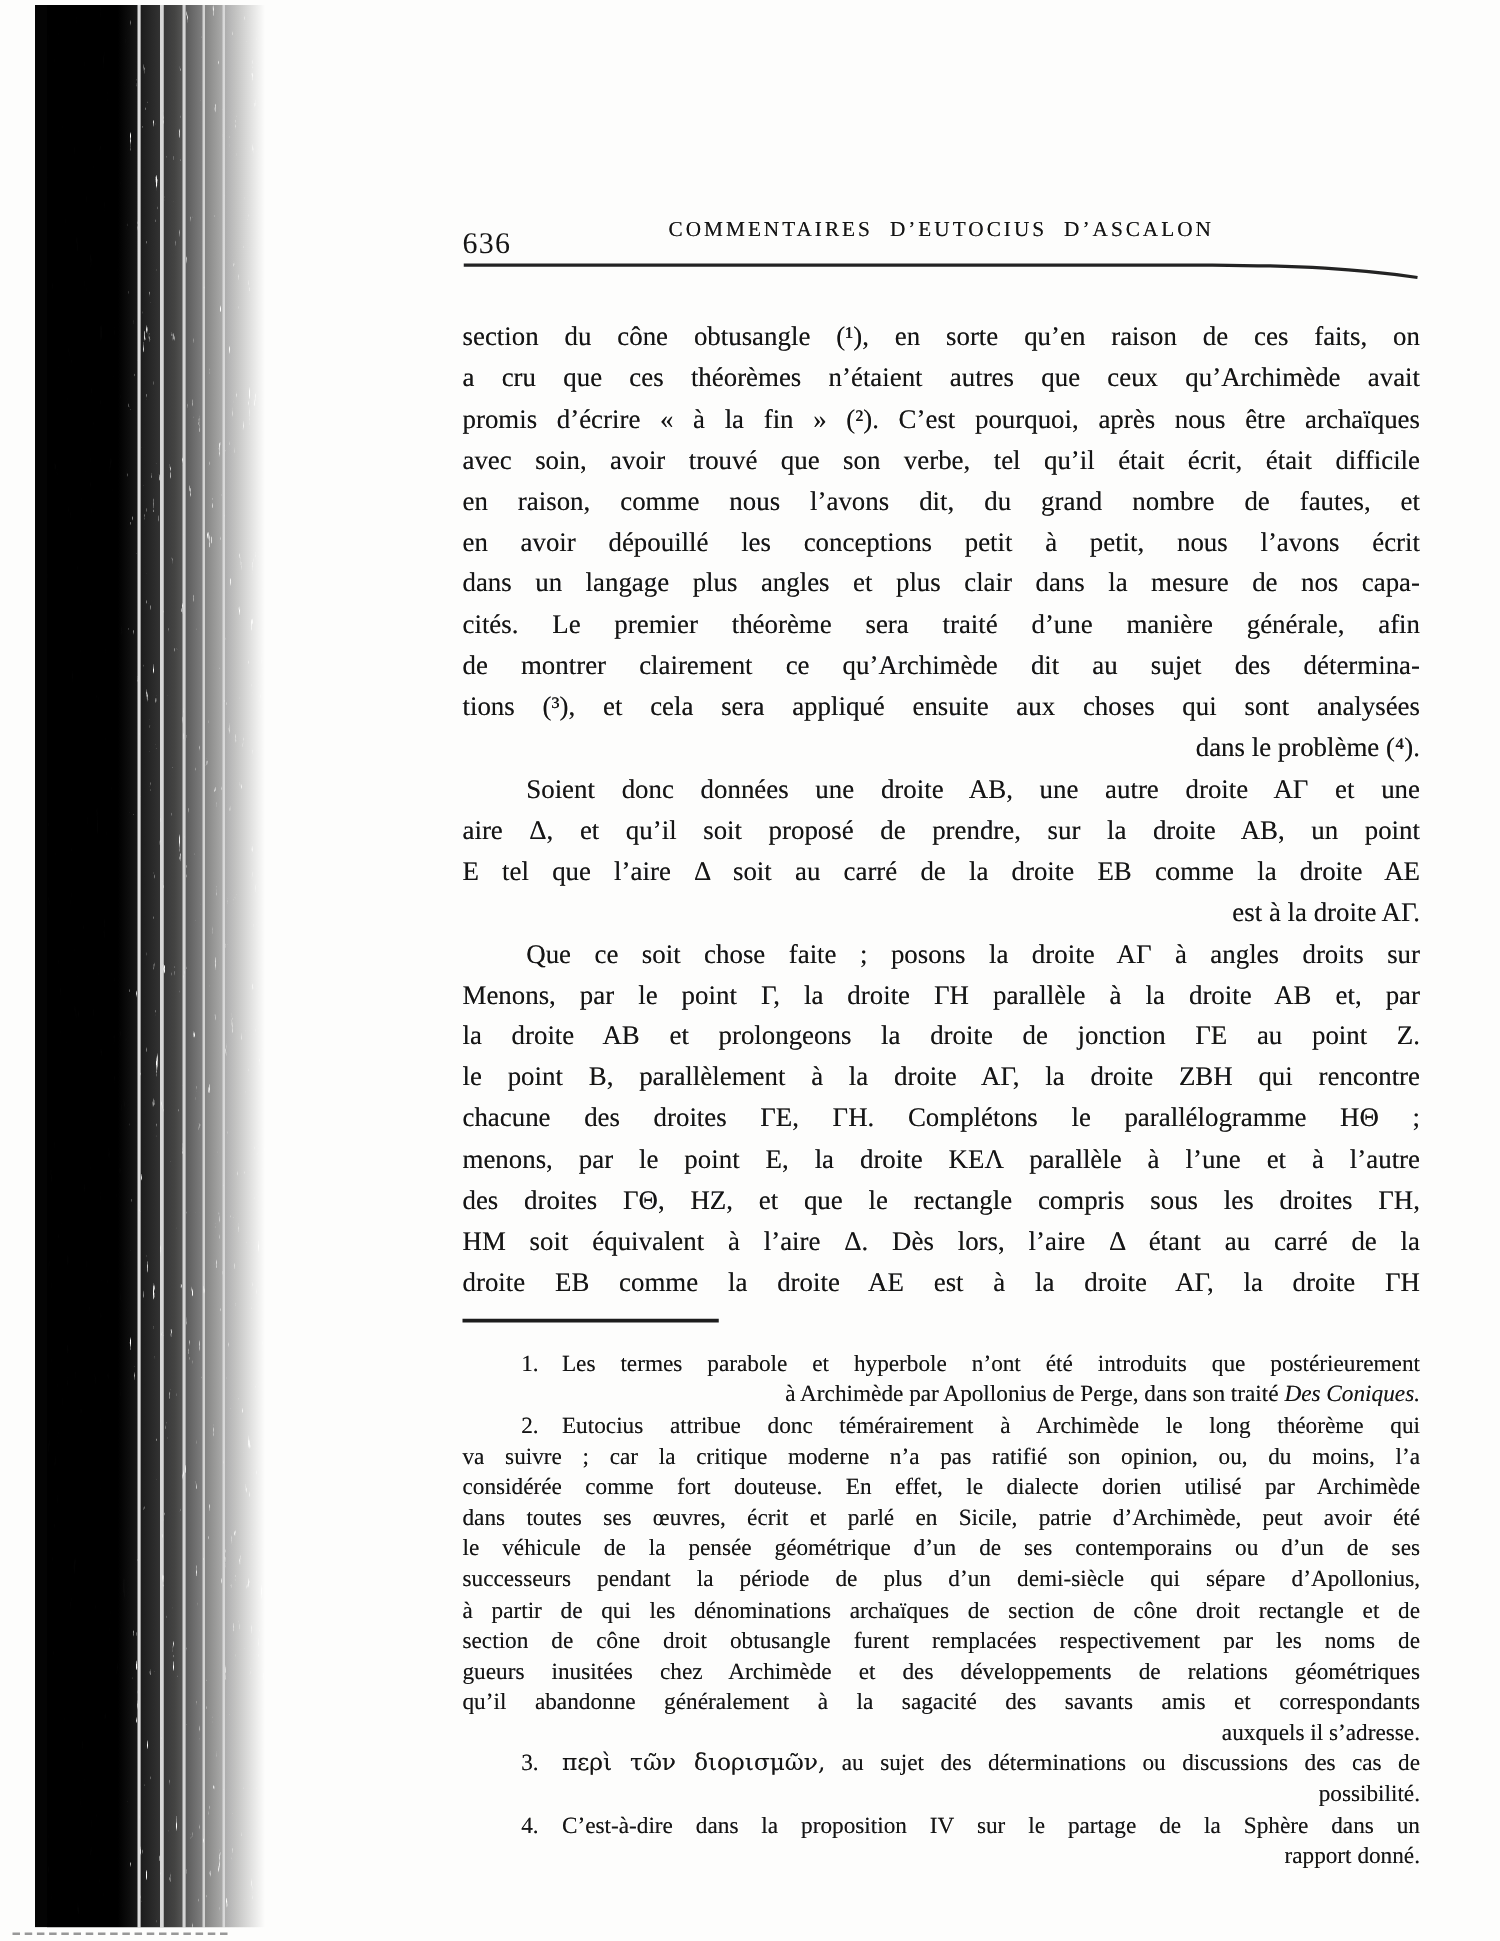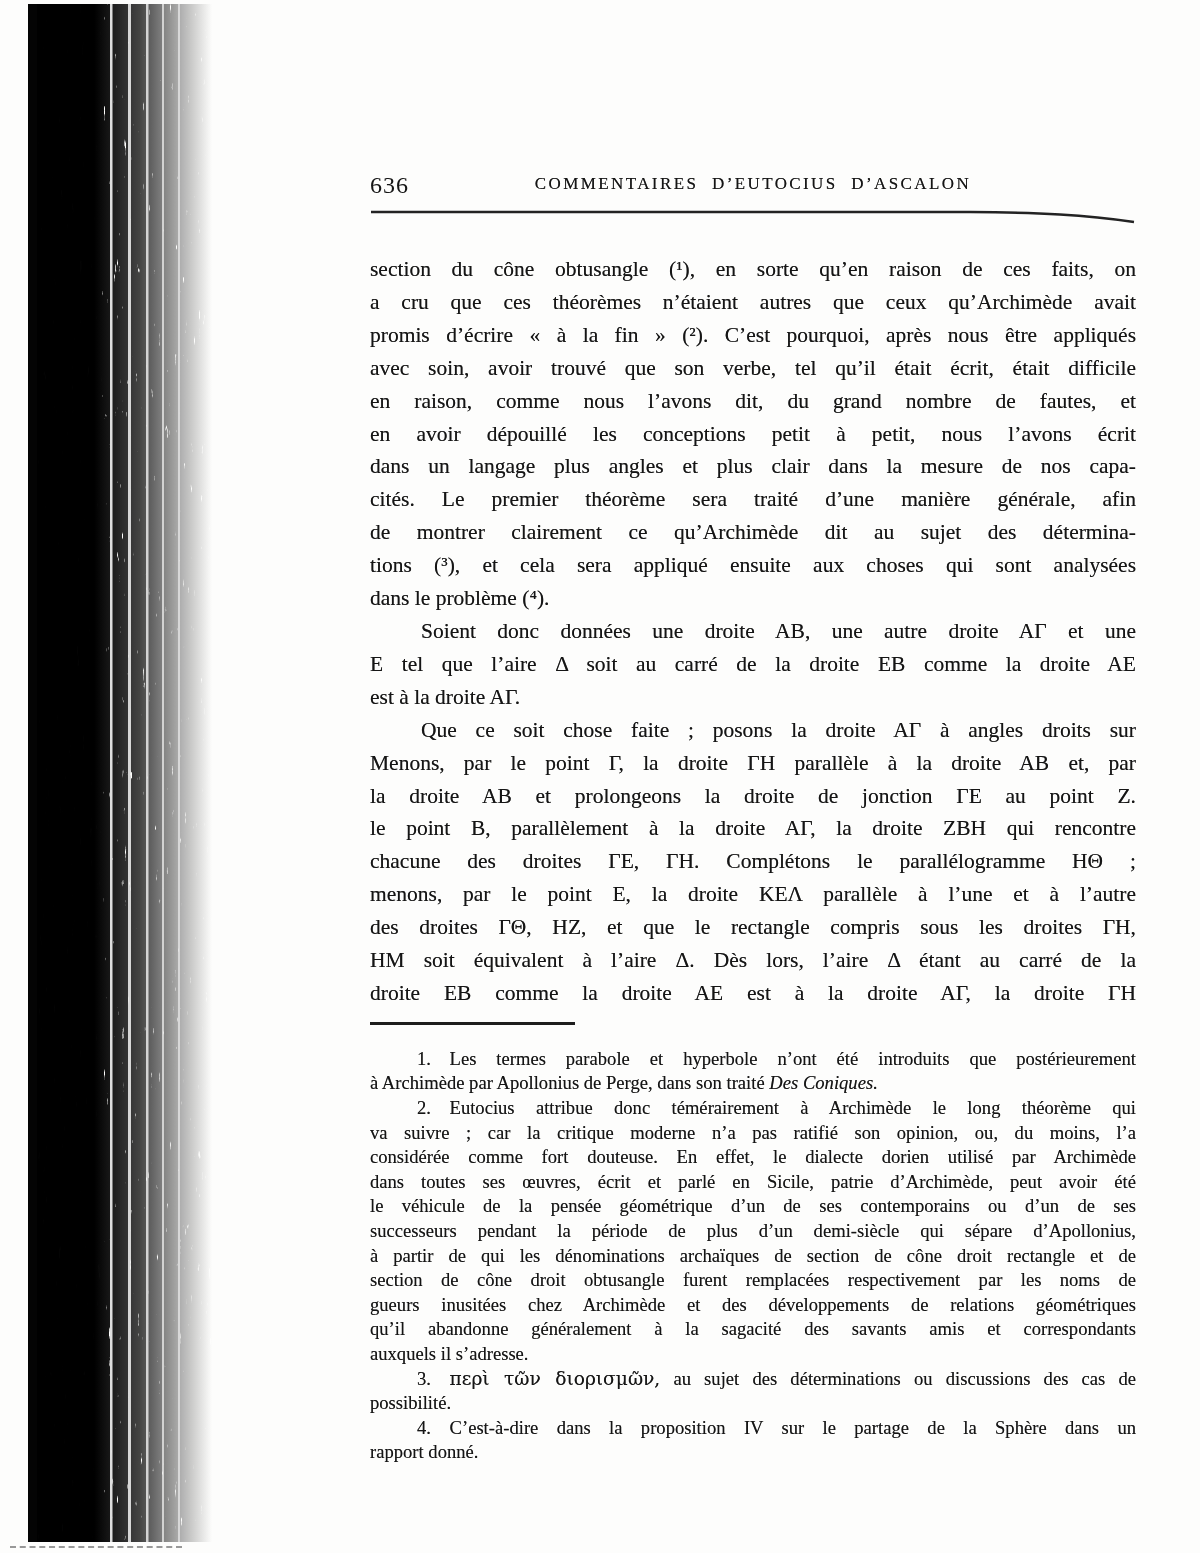--- a/index.html
+++ b/index.html
@@ -12,40 +12,40 @@
     color:#151515;
   }
   .gutter-wrap{position:absolute;left:22px;top:4px;width:190px;height:1538px;}
   .bottom-artifact{
     position:absolute;left:10px;top:1546px;width:172px;height:0;
     border-top:2px dashed rgba(70,70,70,0.55);
   }
   .content{position:absolute;left:370px;top:140px;width:766px;}
   .header-row{position:relative;height:34px;}
   .pagenum{
-    position:absolute;left:0;top:4px;
+    position:absolute;left:0;top:14px;
     font-size:24px;letter-spacing:1px;
   }
   .runtitle{
     text-align:center;
     font-size:17px;
     letter-spacing:2.4px;
     word-spacing:7px;
     padding-top:6px;
     text-shadow:0 0 0.5px rgba(0,0,0,0.6);
     margin-top:28px;
   }
   .header-rule{display:block;margin-top:6px;}
   .body-text{
     margin-top:29px;
     font-size:21.5px;
     line-height:32.9px;
     text-shadow:0 0 0.5px rgba(0,0,0,0.55);
   }
-  .tline{text-align:left;}
+  .tline{text-align:right;}
   .tline.just{text-align:justify;text-align-last:justify;}
   .body-text .tline.ind{text-indent:51px;}
   .fn-rule{
     margin-top:12px;
     width:205px;height:3px;background:#1d1d1d;
   }
   .footnotes{
     margin-top:22px;
     font-size:18.6px;
     line-height:24.6px;
@@ -103,32 +103,33 @@
     </div>
 
     <svg class="header-rule" width="766" height="16">
       <path d="M1,4 L600,4 C670,4.5 715,7 764,14" fill="none" stroke="#232323" stroke-width="2.6"></path>
     </svg>
 
     <div class="body-text">
         <div>
           <div class="tline just">section du cône obtusangle (¹), en sorte qu’en raison de ces faits, on</div>
           <div class="tline just">a cru que ces théorèmes n’étaient autres que ceux qu’Archimède avait</div>
-          <div class="tline just">promis d’écrire « à la fin » (²). C’est pourquoi, après nous être appliqués</div>
+          <div class="tline just">promis d’écrire « à la fin » (²). C’est pourquoi, après nous être archaïques</div>
           <div class="tline just">avec soin, avoir trouvé que son verbe, tel qu’il était écrit, était difficile</div>
           <div class="tline just">en raison, comme nous l’avons dit, du grand nombre de fautes, et</div>
           <div class="tline just">en avoir dépouillé les conceptions petit à petit, nous l’avons écrit</div>
           <div class="tline just">dans un langage plus angles et plus clair dans la mesure de nos capa-</div>
           <div class="tline just">cités. Le premier théorème sera traité d’une manière générale, afin</div>
           <div class="tline just">de montrer clairement ce qu’Archimède dit au sujet des détermina-</div>
           <div class="tline just">tions (³), et cela sera appliqué ensuite aux choses qui sont analysées</div>
           <div class="tline">dans le problème (⁴).</div>
         </div>
         <div>
           <div class="tline just ind">Soient donc données une droite AB, une autre droite AΓ et une</div>
+          <div class="tline just">aire Δ, et qu’il soit proposé de prendre, sur la droite AB, un point</div>
           <div class="tline just">E tel que l’aire Δ soit au carré de la droite EB comme la droite AE</div>
           <div class="tline">est à la droite AΓ.</div>
         </div>
         <div>
           <div class="tline just ind">Que ce soit chose faite ; posons la droite AΓ à angles droits sur</div>
           <div class="tline just">Menons, par le point Γ, la droite ΓH parallèle à la droite AB et, par</div>
           <div class="tline just">la droite AB et prolongeons la droite de jonction ΓE au point Z.</div>
           <div class="tline just">le point B, parallèlement à la droite AΓ, la droite ZBH qui rencontre</div>
           <div class="tline just">chacune des droites ΓE, ΓH. Complétons le parallélogramme HΘ ;</div>
           <div class="tline just">menons, par le point E, la droite KEΛ parallèle à l’une et à l’autre</div>

